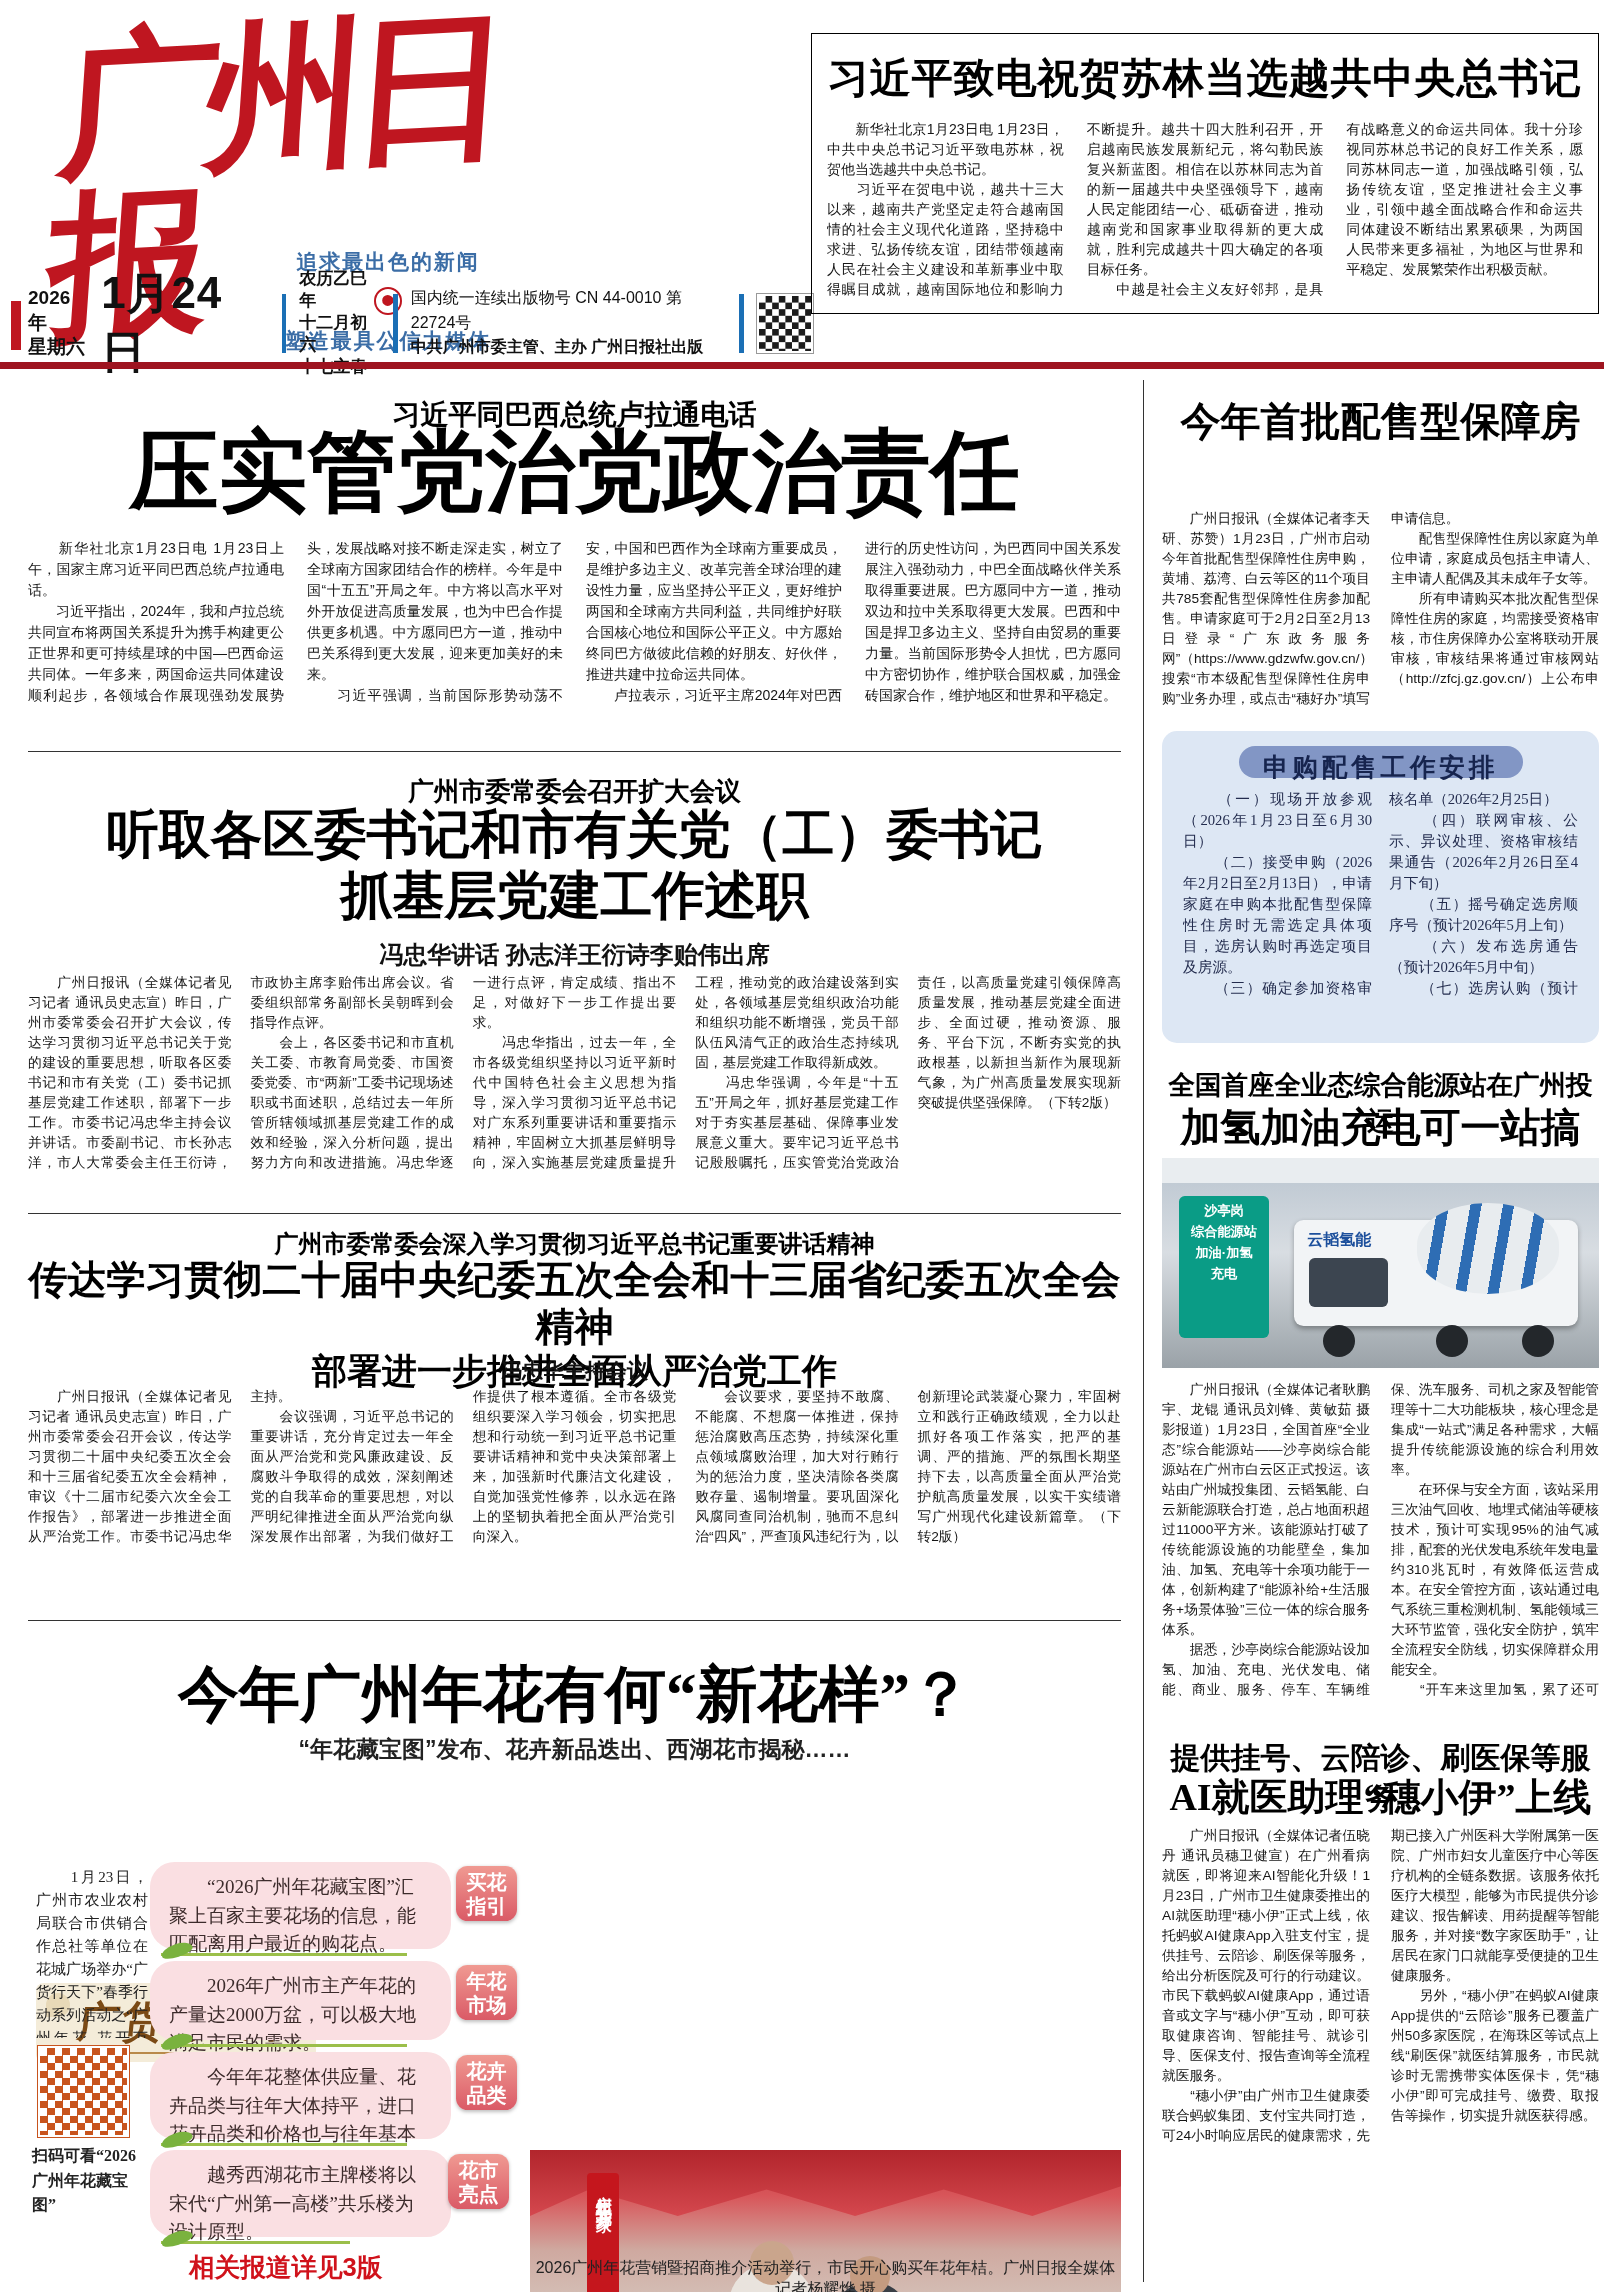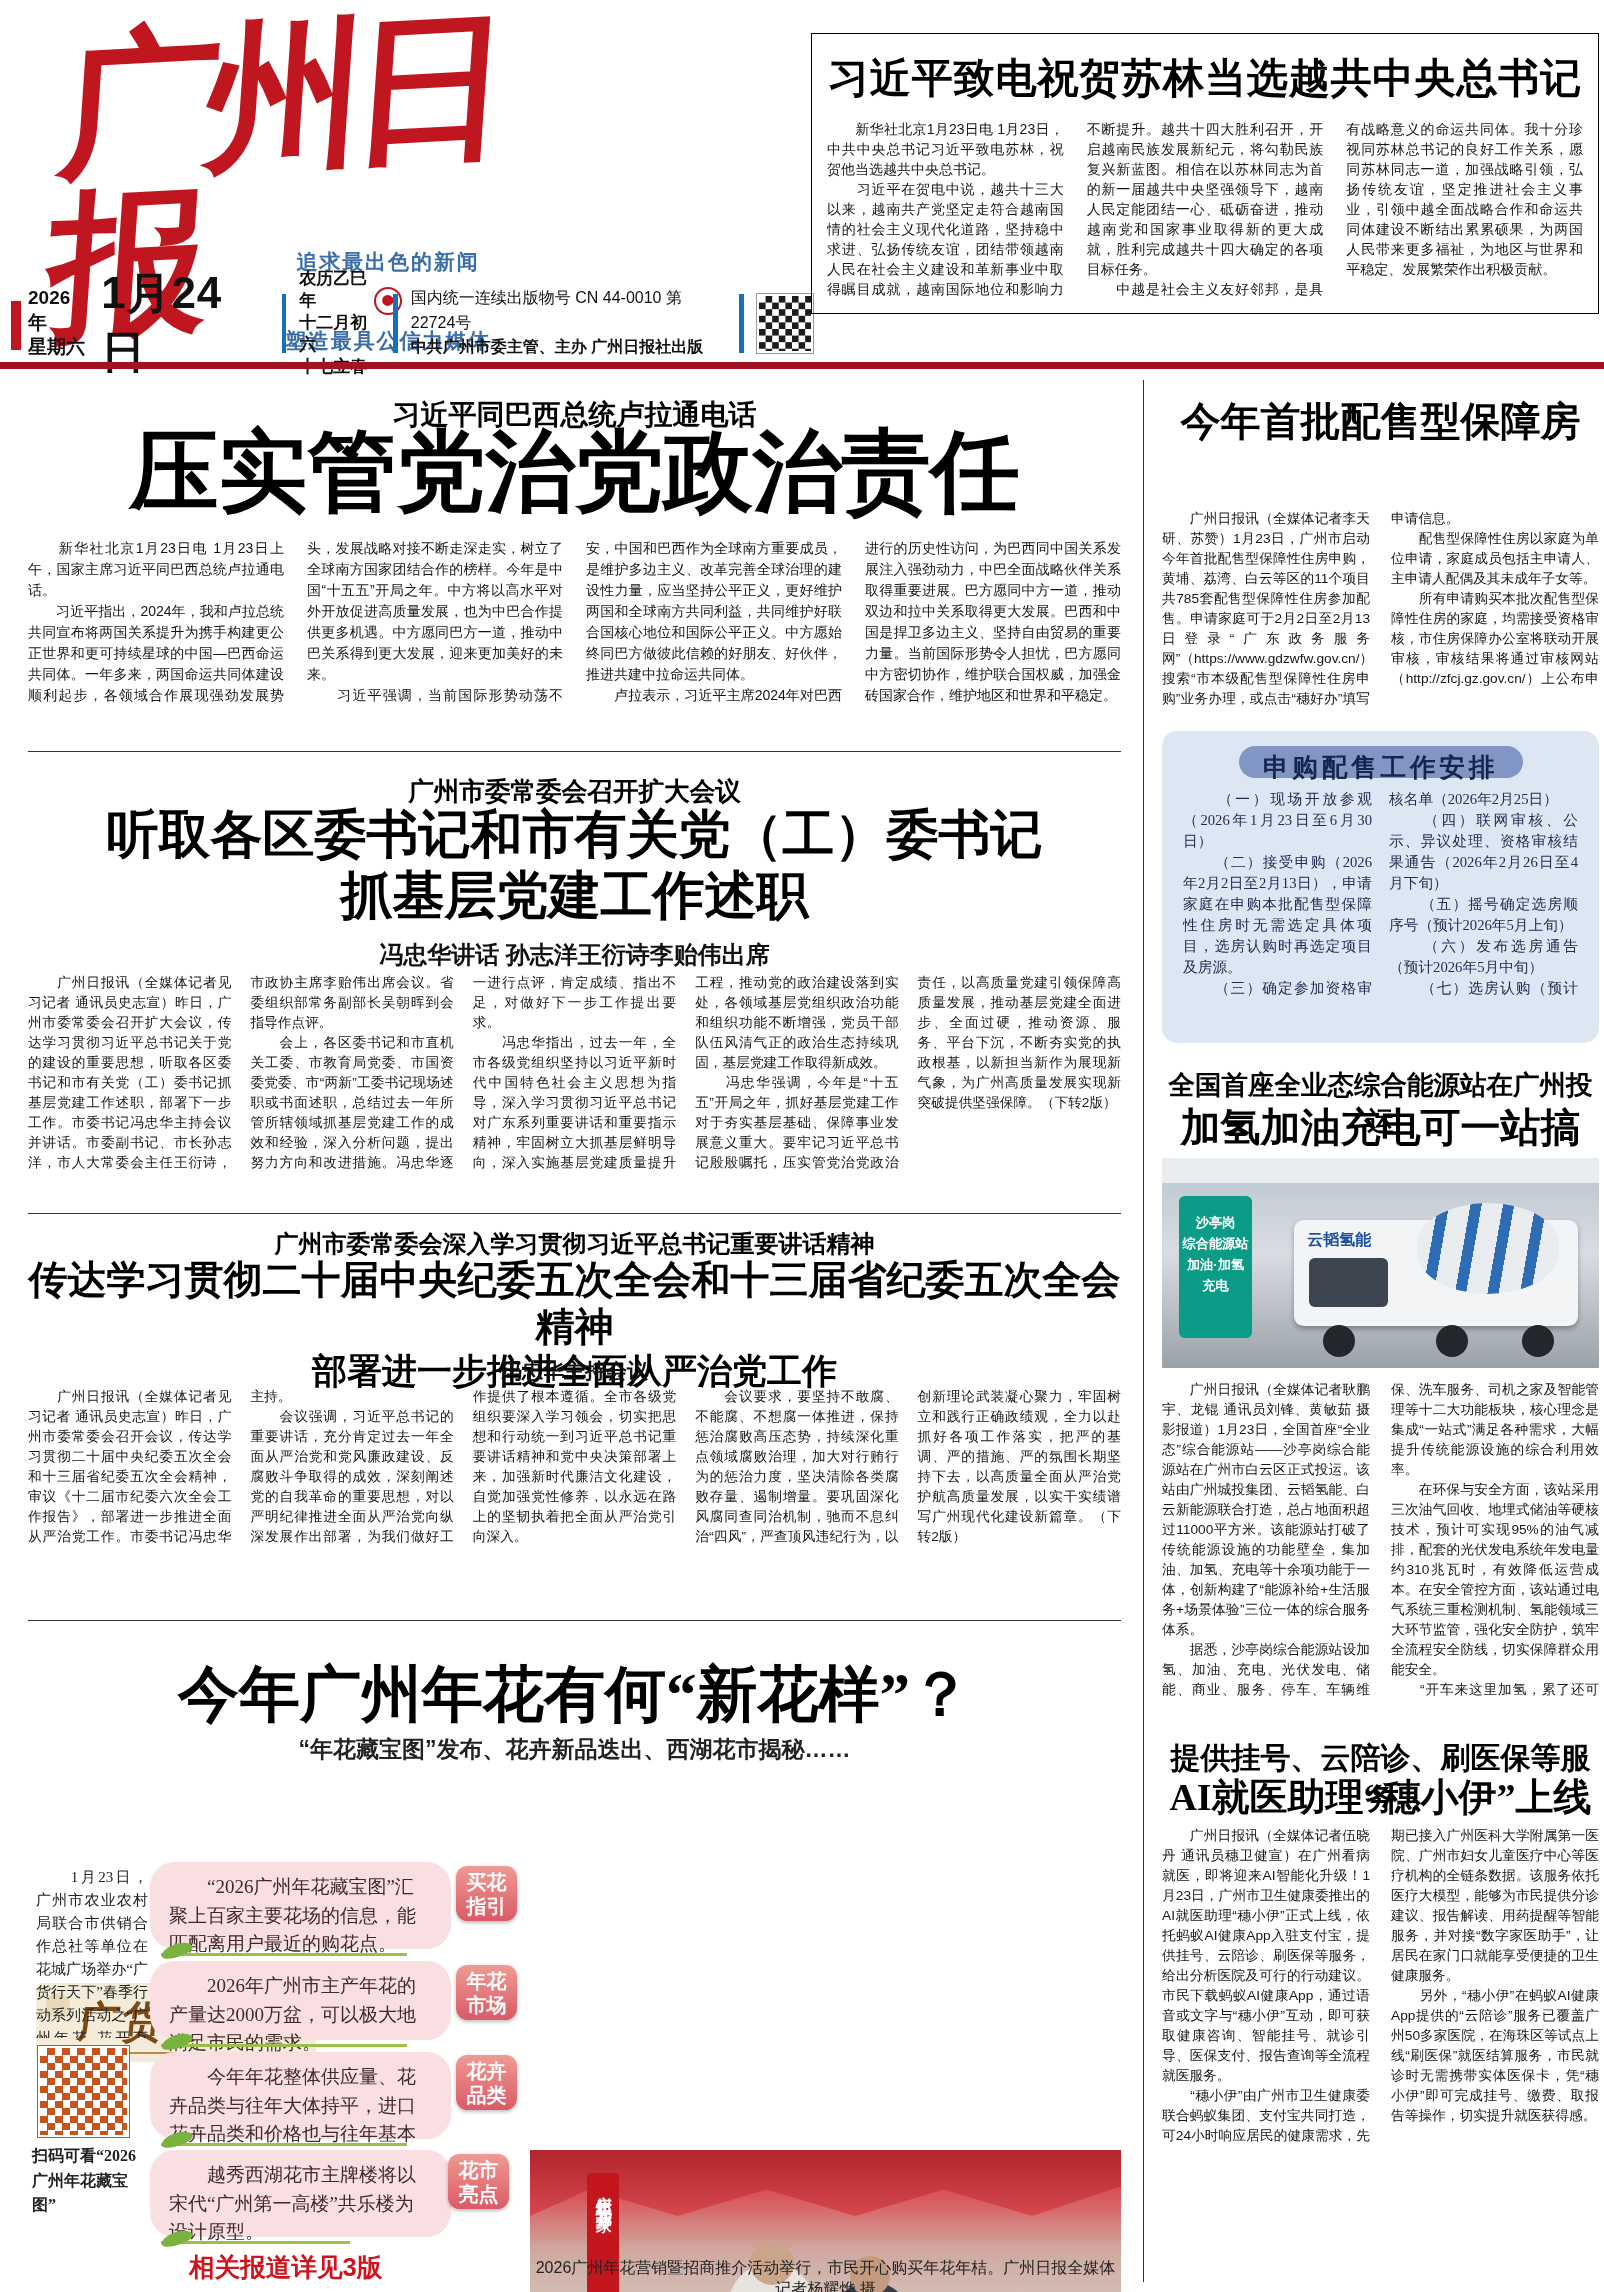--- a/index.html
+++ b/index.html
@@ -142,21 +142,21 @@
   <div class="abs center" style="left:28px;top:1357px;width:1093px;font-size:21px;font-weight:bold;">冯忠华主持会议</div>
   <div class="abs bodytext just cols5 pre clip" style="left:28px;top:1387px;width:1093px;height:218px;font-size:13.7px;line-height:20px;">　　广州日报讯（全媒体记者见习记者 通讯员史志宣）昨日，广州市委常委会召开会议，传达学习贯彻二十届中央纪委五次全会和十三届省纪委五次全会精神，审议《十二届市纪委六次全会工作报告》，部署进一步推进全面从严治党工作。市委书记冯忠华主持。
 　　会议强调，习近平总书记的重要讲话，充分肯定过去一年全面从严治党和党风廉政建设、反腐败斗争取得的成效，深刻阐述党的自我革命的重要思想，对以严明纪律推进全面从严治党向纵深发展作出部署，为我们做好工作提供了根本遵循。全市各级党组织要深入学习领会，切实把思想和行动统一到习近平总书记重要讲话精神和党中央决策部署上来，加强新时代廉洁文化建设，自觉加强党性修养，以永远在路上的坚韧执着把全面从严治党引向深入。
 　　会议要求，要坚持不敢腐、不能腐、不想腐一体推进，保持惩治腐败高压态势，持续深化重点领域腐败治理，加大对行贿行为的惩治力度，坚决清除各类腐败存量、遏制增量。要巩固深化风腐同查同治机制，驰而不息纠治“四风”，严查顶风违纪行为，以创新理论武装凝心聚力，牢固树立和践行正确政绩观，全力以赴抓好各项工作落实，把严的基调、严的措施、严的氛围长期坚持下去，以高质量全面从严治党护航高质量发展，以实干实绩谱写广州现代化建设新篇章。（下转2版）</div>
 
   <div class="abs center kicker" style="left:1162px;top:1067px;width:437px;font-size:26.5px;">全国首座全业态综合能源站在广州投运</div>
   <div class="abs center headline" style="left:1162px;top:1100px;width:437px;font-size:40px;">加氢加油充电可一站搞定</div>
 
   <div class="abs photo" style="left:1162px;top:1158px;width:437px;height:210px;background:linear-gradient(180deg,#b9c4cf 0%,#d8dde2 45%,#9aa2a8 100%);">
     <div class="abs" style="left:0;top:0;width:437px;height:24.6px;background:#e9edf0;"></div>
-    <div class="abs pre center" style="left:17px;top:38px;width:73px;height:142px;background:#0a9c86;color:#fff;font-size:13.2px;font-weight:bold;line-height:1.6;border-radius:5.7px;padding-top:16px;">沙亭岗
+    <div class="abs pre center" style="left:17px;top:38px;width:90px;height:142px;background:#0a9c86;color:#fff;font-size:13.2px;font-weight:bold;line-height:1.6;border-radius:5.7px;padding-top:4px;">沙亭岗
 综合能源站
 加油·加氢
 充电</div>
     <div class="abs" style="left:132px;top:62px;width:284px;height:106px;background:#f2f4f6;border-radius:9.5px;box-shadow:0 2.8px 5.7px rgba(0,0,0,.3);">
       <div class="abs" style="left:123px;top:-17px;width:142px;height:91px;background:repeating-linear-gradient(100deg,#e8ecef 0 21px,#2e6db4 21px 32px);border-radius:50%/46%;"></div>
       <div class="abs" style="left:13.2px;top:9.5px;color:#1c4f9c;font-weight:900;font-size:16px;">云韬氢能</div>
       <div class="abs" style="left:15px;top:38px;width:79px;height:49px;background:#3c4550;border-radius:5.7px;"></div>
     </div>
     <div class="abs" style="left:161px;top:167px;width:32px;height:32px;background:#23272b;border-radius:50%;"></div>
     <div class="abs" style="left:274px;top:167px;width:32px;height:32px;background:#23272b;border-radius:50%;"></div>

